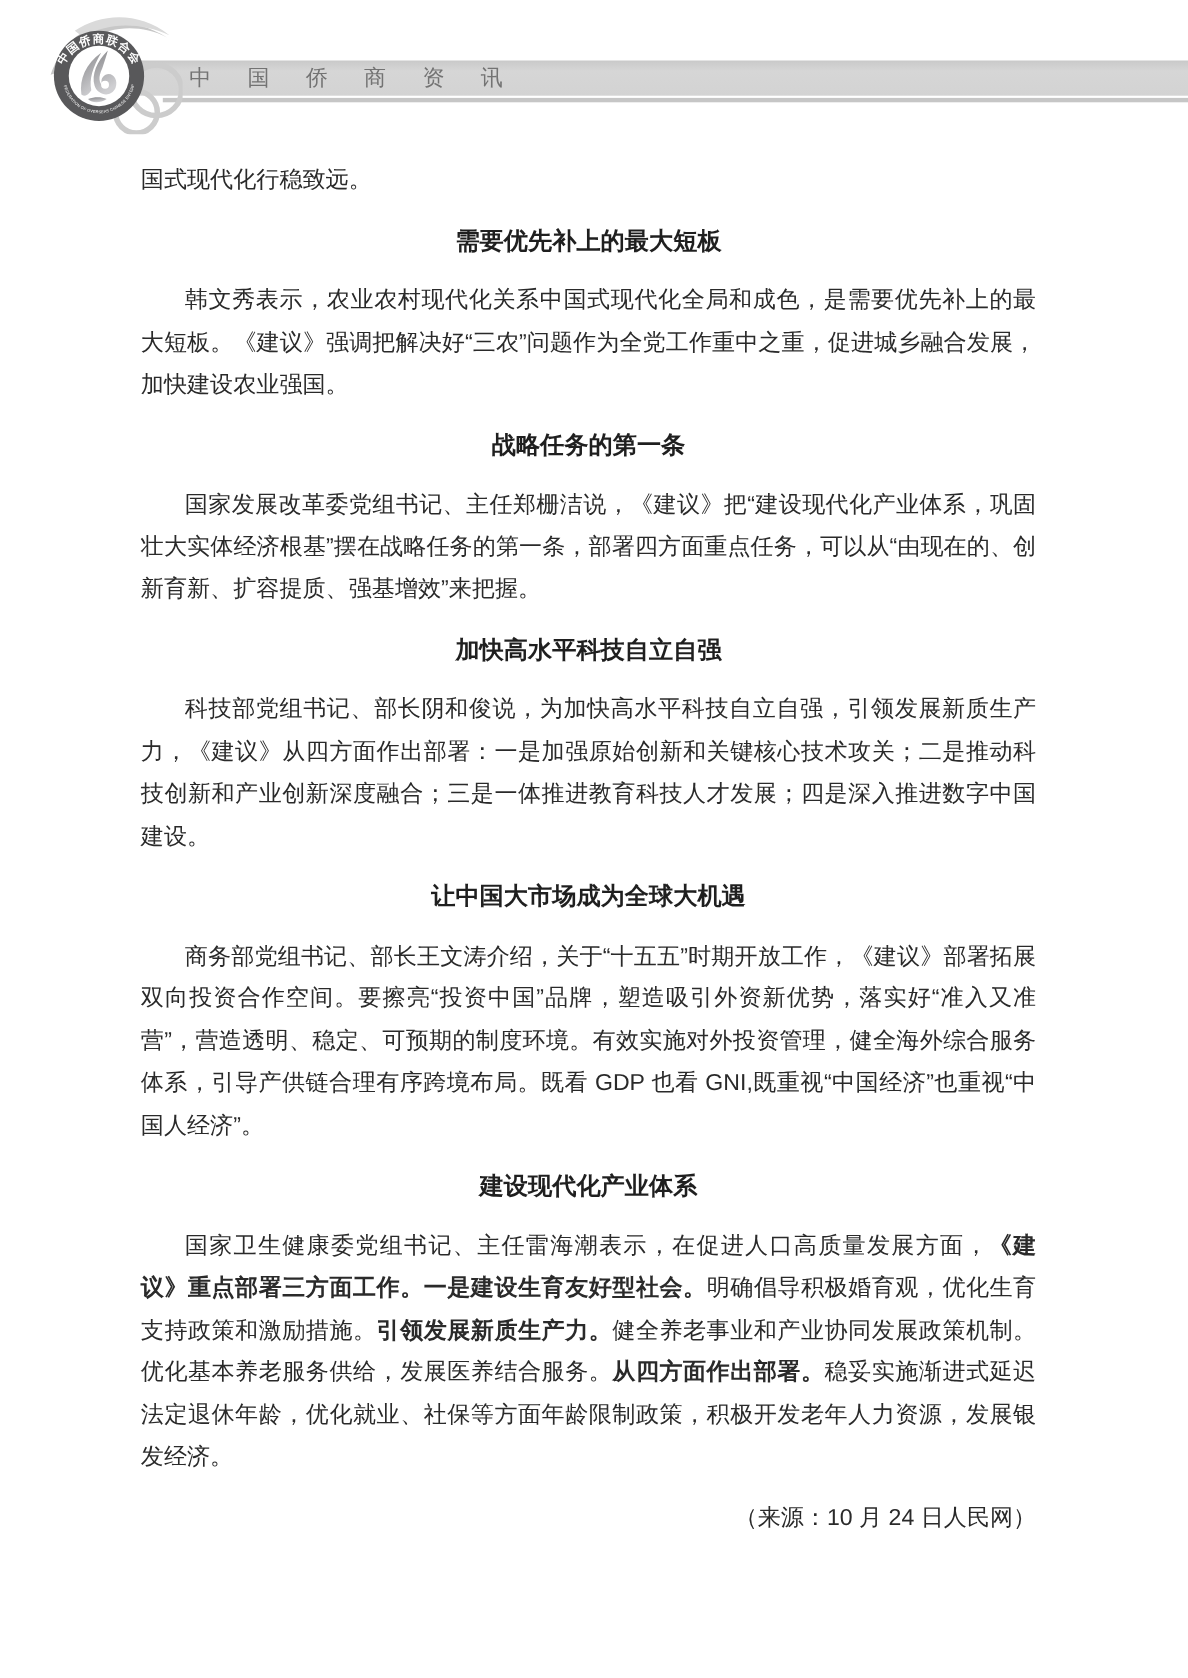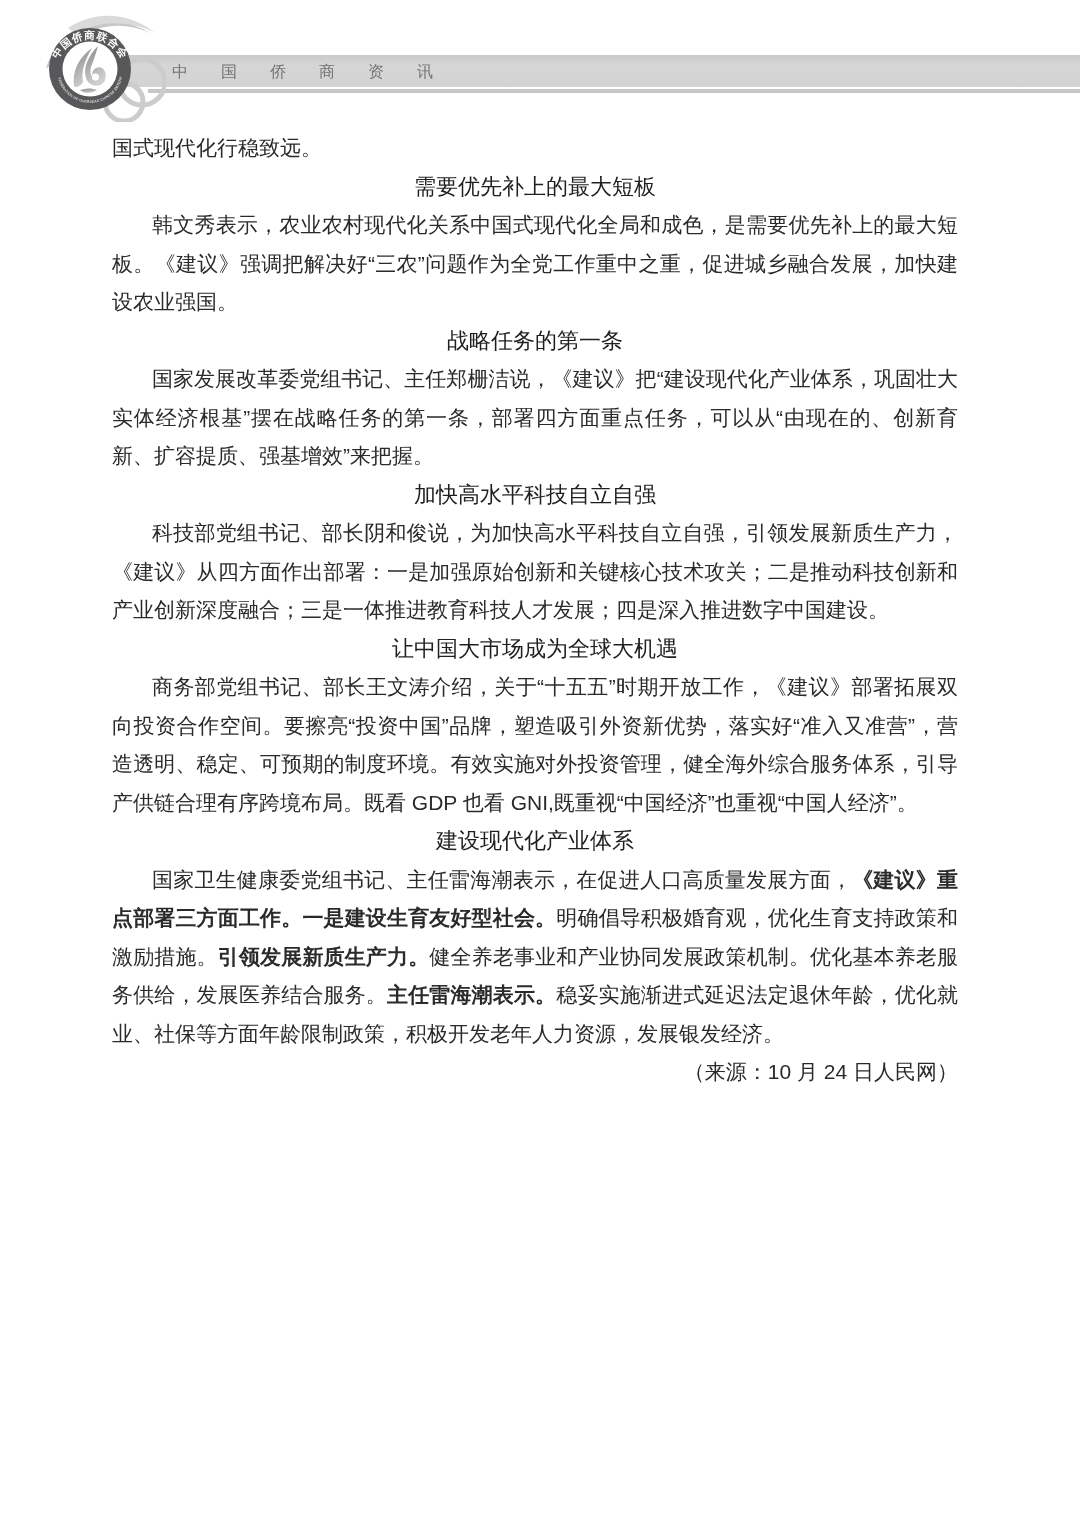--- a/index.html
+++ b/index.html
@@ -12,45 +12,45 @@
     color:#2a2a2a;
   }
   
   .band-main{
     position:absolute;left:126px;top:55px;right:0;height:32px;
     background:linear-gradient(to bottom,#c9c9c9 0%,#d6d6d6 30%,#d3d3d3 100%);
   }
   .band-title{
     display:block;height:32px;line-height:33px;
     padding-left:46px;
-    font-size:16px;letter-spacing:33px;
+    font-size:20px;letter-spacing:33px;
     color:#737373;white-space:nowrap;
   }
   .band-sub{
     position:absolute;left:148px;top:89px;right:0;height:4px;
     background:#c6c6c6;
   }
   .logo{position:absolute;left:34px;top:10px;width:132px;height:112px;}
   
   .article{
     position:absolute;left:112px;top:129px;width:846px;
   }
   .article p,.article h2{
-    margin:0;
+    margin:16px;
     font-size:21px;line-height:38.5px;
     text-align:justify;
     text-justify:inter-ideograph;
     text-indent:40px;
     font-weight:normal;
   }
   .article p b{font-weight:bold;}
   .article p.noindent{text-indent:0;}
   .article h2{
     text-align:center;text-indent:0;
-    font-size:22px;font-weight:normal;color:#1f1f1f;
+    font-size:22px;font-weight:bold;color:#1f1f1f;
   }
   .article p.source{text-align:right;text-indent:0;}
   
   .pagenum{
     position:absolute;left:0;right:0;top:1542px;
     text-align:center;
     font-family:"Liberation Serif","DejaVu Serif",serif;
     font-size:23px;color:#be185d;
   }
 </style>
@@ -110,21 +110,21 @@
     <h2>战略任务的第一条</h2>
     <p>国家发展改革委党组书记、主任郑栅洁说，《建议》把“建设现代化产业体系，巩固壮大实体经济根基”摆在战略任务的第一条，部署四方面重点任务，可以从“由现在的、创新育新、扩容提质、强基增效”来把握。</p>
 
     <h2>加快高水平科技自立自强</h2>
     <p>科技部党组书记、部长阴和俊说，为加快高水平科技自立自强，引领发展新质生产力，《建议》从四方面作出部署：一是加强原始创新和关键核心技术攻关；二是推动科技创新和产业创新深度融合；三是一体推进教育科技人才发展；四是深入推进数字中国建设。</p>
 
     <h2>让中国大市场成为全球大机遇</h2>
     <p>商务部党组书记、部长王文涛介绍，关于“十五五”时期开放工作，《建议》部署拓展双向投资合作空间。要擦亮“投资中国”品牌，塑造吸引外资新优势，落实好“准入又准营”，营造透明、稳定、可预期的制度环境。有效实施对外投资管理，健全海外综合服务体系，引导产供链合理有序跨境布局。既看 GDP 也看 GNI,既重视“中国经济”也重视“中国人经济”。</p>
 
     <h2>建设现代化产业体系</h2>
-    <p><span>国家卫生健康委党组书记、主任雷海潮表示，在促进人口高质量发展方面，</span><b>《建议》重点部署三方面工作。一是建设生育友好型社会。</b><span>明确倡导积极婚育观，优化生育支持政策和激励措施。</span><b>引领发展新质生产力。</b><span>健全养老事业和产业协同发展政策机制。优化基本养老服务供给，发展医养结合服务。</span><b>主任雷海潮表示。</b><span>稳妥实施渐进式延迟法定退休年龄，优化就业、社保等方面年龄限制政策，积极开发老年人力资源，发展银发经济。</span></p>
+    <p><span>国家卫生健康委党组书记、主任雷海潮表示，在促进人口高质量发展方面，</span><b>《建议》重点部署三方面工作。一是建设生育友好型社会。</b><span>明确倡导积极婚育观，优化生育支持政策和激励措施。</span><b>引领发展新质生产力。</b><span>健全养老事业和产业协同发展政策机制。优化基本养老服务供给，发展医养结合服务。</span><b>从四方面作出部署。</b><span>稳妥实施渐进式延迟法定退休年龄，优化就业、社保等方面年龄限制政策，积极开发老年人力资源，发展银发经济。</span></p>
 
 
     <p class="source">（来源：10 月 24 日人民网）</p>
   </main>
 
   <footer>
     <div class="pagenum">02</div>
   </footer>
 
 </div>

